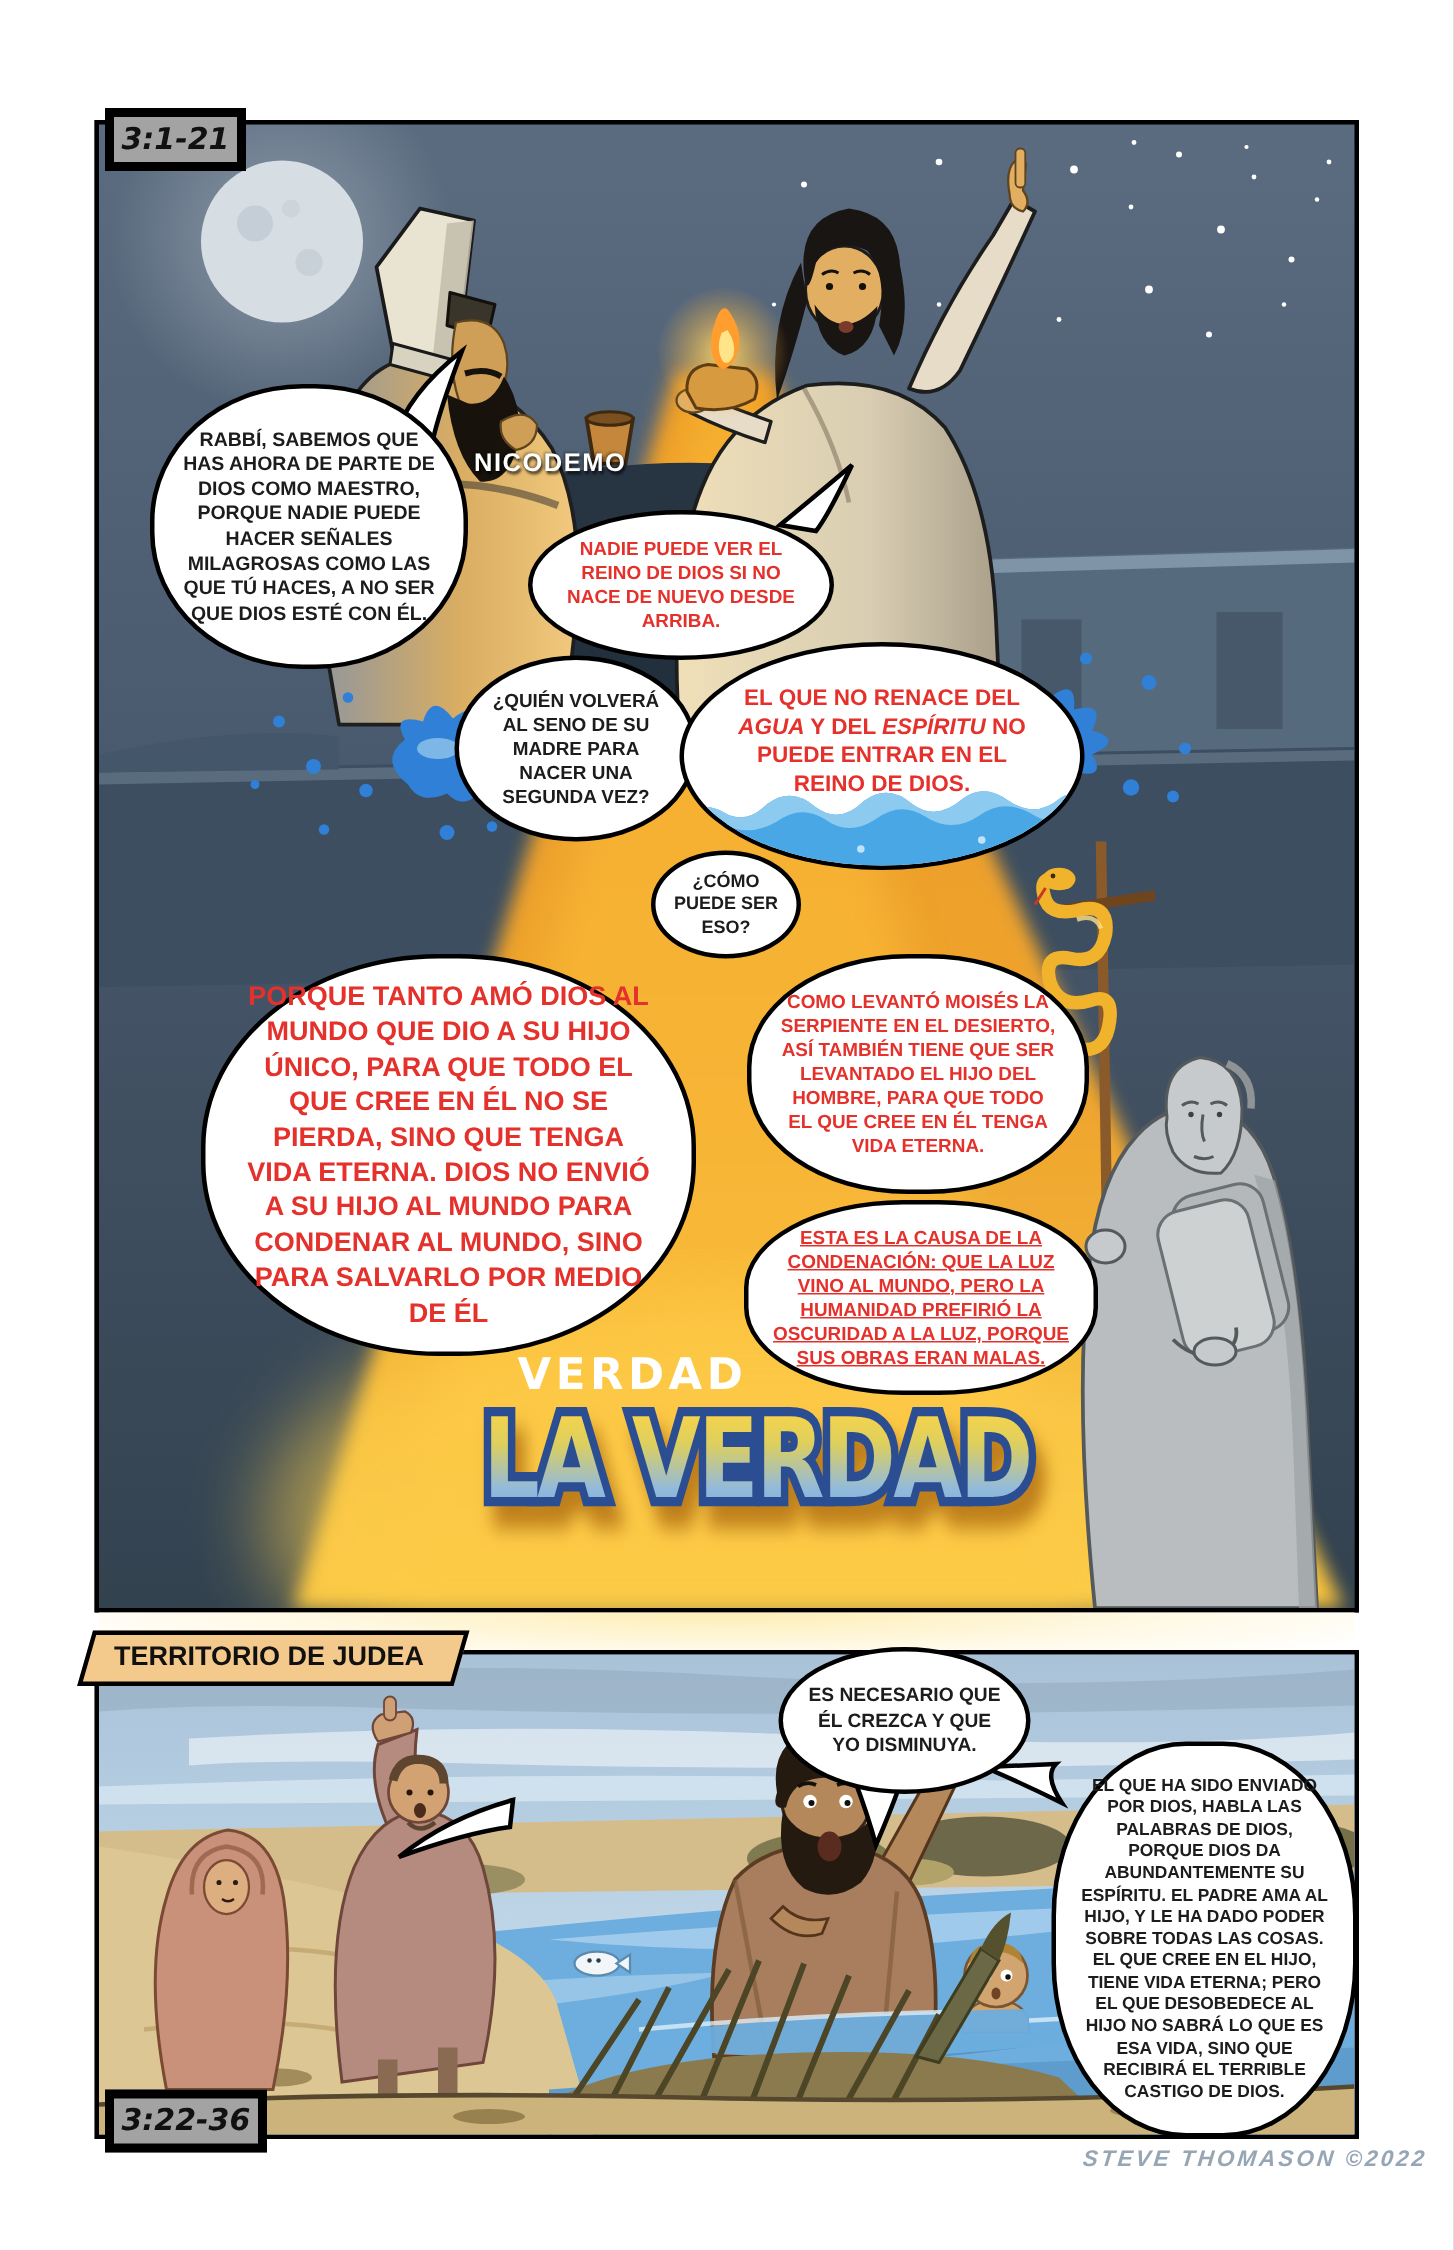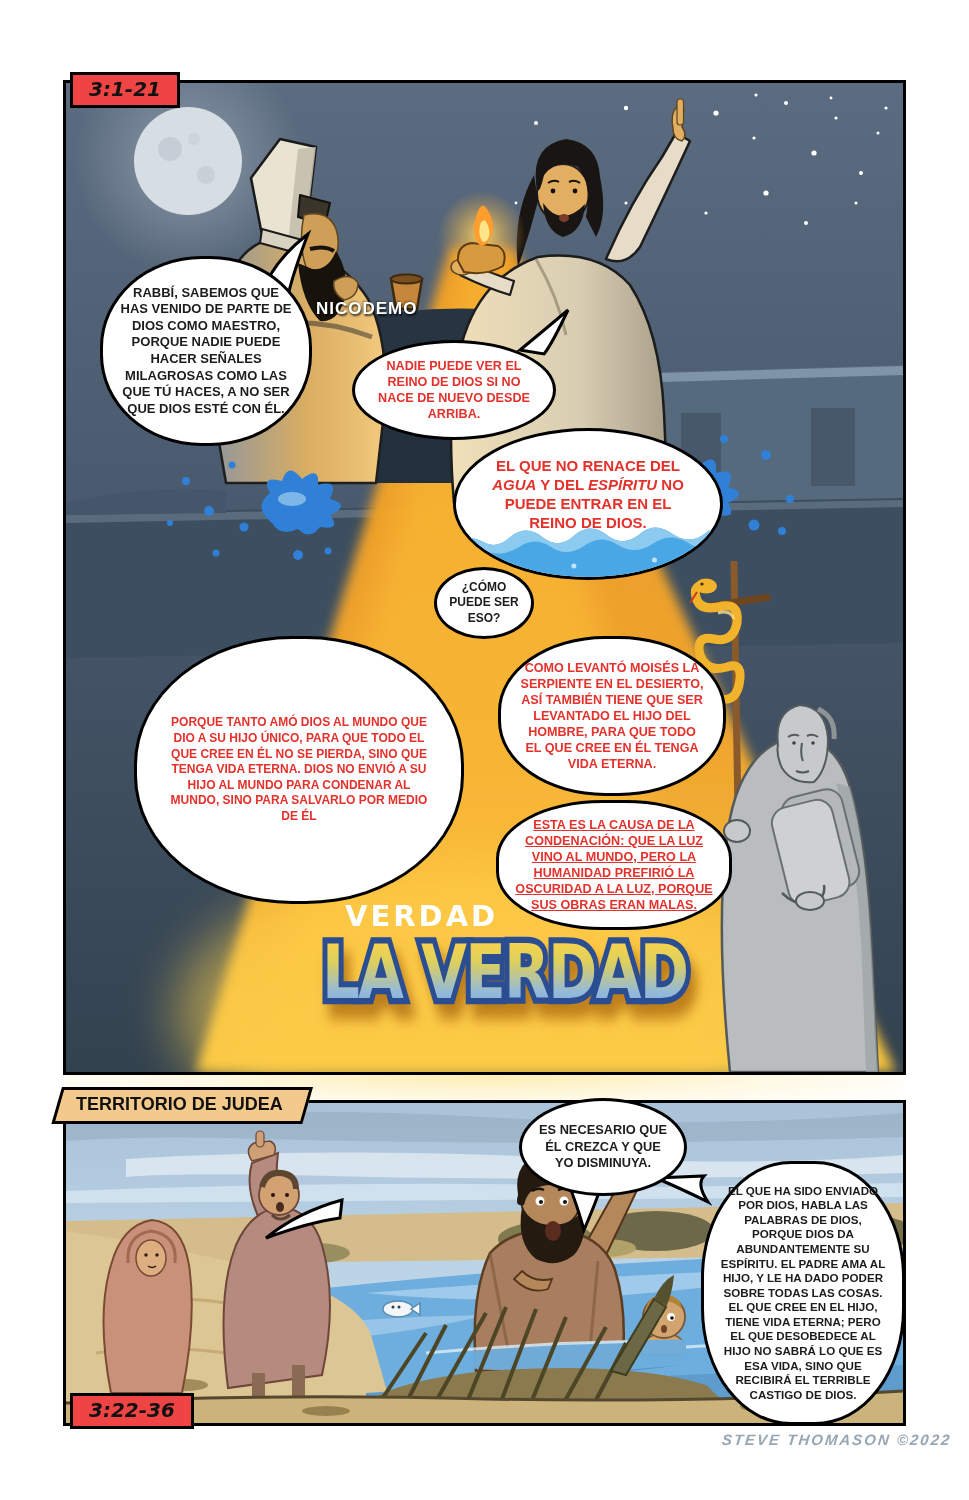--- a/index.html
+++ b/index.html
@@ -8,22 +8,22 @@
   .panel{position:absolute;border:3px solid #000;overflow:hidden;background:#46586c;box-sizing:border-box;}
   #panel1{left:63px;top:80px;width:843px;height:995px;}
   #panel2{left:63px;top:1100px;width:843px;height:326px;background:#b6cfe3;}
   .scene{position:absolute;left:0;top:0;}
   
   .bubble{position:absolute;background:#fff;border:3px solid #000;display:flex;align-items:center;
           justify-content:center;text-align:center;font-weight:bold;color:#1c1c1c;z-index:10;
           box-sizing:border-box;line-height:1.28;}
   .bubble.red{color:#e5312b;justify-content:center;}
   .tail{position:absolute;z-index:9;}
-  .verse-box{position:absolute;background:#ef4444;border:3px solid #000000;font-weight:bold;font-style:italic;
-             font-size:20px;padding:2px 16px 4px;z-index:30;color:#111;
+  .verse-box{position:absolute;background:#a3a3a3;border:6px solid #000000;font-weight:bold;font-style:italic;
+             font-size:20px;padding:2px 5px 4px;z-index:30;color:#111;
              font-family:"DejaVu Sans",sans-serif;}
   .char-label{position:absolute;color:#fff;font-weight:bold;font-size:17px;letter-spacing:1px;z-index:12;
               text-shadow:1px 2px 2px rgba(0,0,0,.75),-1px -1px 2px rgba(0,0,0,.4);}
   .loc-label{position:absolute;left:62px;top:1087px;background:#f4c98c;border:3px solid #000;
              padding:4px 22px 6px 16px;transform:skewX(-16deg);transform-origin:left top;z-index:40;}
   .loc-label span{display:inline-block;transform:skewX(16deg);font-weight:bold;font-size:18px;color:#111;}
   .glow-strip{position:absolute;left:66px;top:1075px;width:837px;height:25px;z-index:1;
               background:radial-gradient(ellipse 60% 160% at 50% 0%,#fdeeb4 0%,#fff8e2 55%,#ffffff 100%);}
   .title-kicker{position:absolute;left:345px;top:899px;font-size:29px;font-weight:bold;color:#fff;
                 letter-spacing:3px;z-index:15;font-family:"DejaVu Sans",sans-serif;}
@@ -397,27 +397,30 @@
     <path d="M80,6 Q36,18 4,44 Q48,28 78,24 Z" fill="#fff" stroke="#000" stroke-width="3"></path>
   </svg>
   <svg class="tail" style="left:562px;top:1178px;" width="50" height="58">
     <path d="M6,4 Q16,30 22,52 Q34,24 40,6 Z" fill="#fff" stroke="#000" stroke-width="3"></path>
   </svg>
   <svg class="tail" style="left:652px;top:1170px;" width="60" height="38">
     <path d="M4,8 Q32,20 56,32 Q44,14 52,6 Z" fill="#fff" stroke="#000" stroke-width="3"></path>
   </svg>
 
   <div class="bubble" style="left:100px;top:256px;width:212px;height:190px;border-radius:48%;padding:14px 16px;font-size:13px;">
-    <span>RABBÍ, SABEMOS QUE HAS VENIDO DE PARTE DE DIOS COMO MAESTRO, PORQUE NADIE PUEDE HACER SEÑALES MILAGROSAS COMO LAS QUE TÚ HACES, A NO SER QUE DIOS ESTÉ CON ÉL.</span>
+    <span>RABBÍ, SABEMOS QUE HAS AHORA DE PARTE DE DIOS COMO MAESTRO, PORQUE NADIE PUEDE HACER SEÑALES MILAGROSAS COMO LAS QUE TÚ HACES, A NO SER QUE DIOS ESTÉ CON ÉL.</span>
   </div>
 
   <div class="bubble red" style="left:352px;top:340px;width:204px;height:100px;border-radius:50%;padding:8px 18px;font-size:12.6px;">
     <span>NADIE PUEDE VER EL REINO DE DIOS SI NO NACE DE NUEVO DESDE ARRIBA.</span>
   </div>
 
+  <div class="bubble" style="left:303px;top:437px;width:162px;height:124px;border-radius:50%;padding:10px 14px;font-size:12.6px;">
+    <span>¿QUIÉN VOLVERÁ AL SENO DE SU MADRE PARA NACER UNA SEGUNDA VEZ?</span>
+  </div>
 
   <div class="bubble red" style="left:453px;top:428px;width:270px;height:152px;border-radius:50%;padding:14px 26px 34px;font-size:15px;overflow:hidden;">
     <span class="renace-text"><span>EL QUE NO RENACE DEL </span><i>AGUA</i><span> Y DEL </span><i>ESPÍRITU</i><span> NO PUEDE ENTRAR EN EL REINO DE DIOS.</span></span>
     <svg class="renace-water" viewBox="0 0 268 58" preserveAspectRatio="none">
       <path d="M0,26 Q14,10 30,20 Q44,28 58,14 Q74,2 90,16 Q106,28 122,12 Q138,0 154,14 Q170,26 188,10 Q202,0 218,12 Q236,24 252,10 Q260,4 268,12 L268,58 L0,58 Z" fill="#49a7e6"></path>
       <path d="M0,26 Q14,10 30,20 Q44,28 58,14 Q74,2 90,16 Q106,28 122,12 Q138,0 154,14 Q170,26 188,10 Q202,0 218,12 Q236,24 252,10 Q260,4 268,12 L268,22 Q250,32 232,20 Q214,10 198,22 Q180,34 162,22 Q146,12 130,24 Q112,36 96,24 Q80,14 64,26 Q46,36 30,28 Q14,22 0,34 Z" fill="#8ccaf0"></path>
       <circle cx="40" cy="40" r="2.5" fill="#bfe3f8"></circle>
         <circle cx="120" cy="44" r="2.5" fill="#bfe3f8"></circle>
       <circle cx="200" cy="38" r="2.5" fill="#bfe3f8"></circle>
         <circle cx="250" cy="46" r="2" fill="#bfe3f8"></circle>
@@ -425,21 +428,21 @@
   </div>
 
   <div class="bubble" style="left:434px;top:567px;width:100px;height:72px;border-radius:50%;padding:6px 8px;font-size:12px;text-align:center;">
     <span>¿CÓMO PUEDE SER ESO?</span>
   </div>
 
   <div class="bubble red" style="left:498px;top:636px;width:228px;height:160px;border-radius:47%;padding:12px 18px;font-size:12.6px;">
     <span>COMO LEVANTÓ MOISÉS LA SERPIENTE EN EL DESIERTO, ASÍ TAMBIÉN TIENE QUE SER LEVANTADO EL HIJO DEL HOMBRE, PARA QUE TODO EL QUE CREE EN ÉL TENGA VIDA ETERNA.</span>
   </div>
 
-  <div class="bubble red" style="left:134px;top:636px;width:330px;height:268px;border-radius:48%;padding:20px 26px;font-size:12px;line-height:1.3;">
+  <div class="bubble red" style="left:134px;top:636px;width:330px;height:268px;border-radius:48%;padding:20px 26px;font-size:18px;line-height:1.3;">
     <span>PORQUE TANTO AMÓ DIOS AL MUNDO QUE DIO A SU HIJO ÚNICO, PARA QUE TODO EL QUE CREE EN ÉL NO SE PIERDA, SINO QUE TENGA VIDA ETERNA. DIOS NO ENVIÓ A SU HIJO AL MUNDO PARA CONDENAR AL MUNDO, SINO PARA SALVARLO POR MEDIO DE ÉL</span>
   </div>
 
   <div class="bubble red" style="left:496px;top:800px;width:236px;height:130px;border-radius:45%;padding:10px 16px;font-size:12.6px;text-decoration:underline;">
     <span>ESTA ES LA CAUSA DE LA CONDENACIÓN: QUE LA LUZ VINO AL MUNDO, PERO LA HUMANIDAD PREFIRIÓ LA OSCURIDAD A LA LUZ, PORQUE SUS OBRAS ERAN MALAS.</span>
   </div>
 
   <div class="title-kicker">VERDAD</div>
   <div class="title-wrap">
     <span class="title-layer title-back">LA VERDAD</span>

